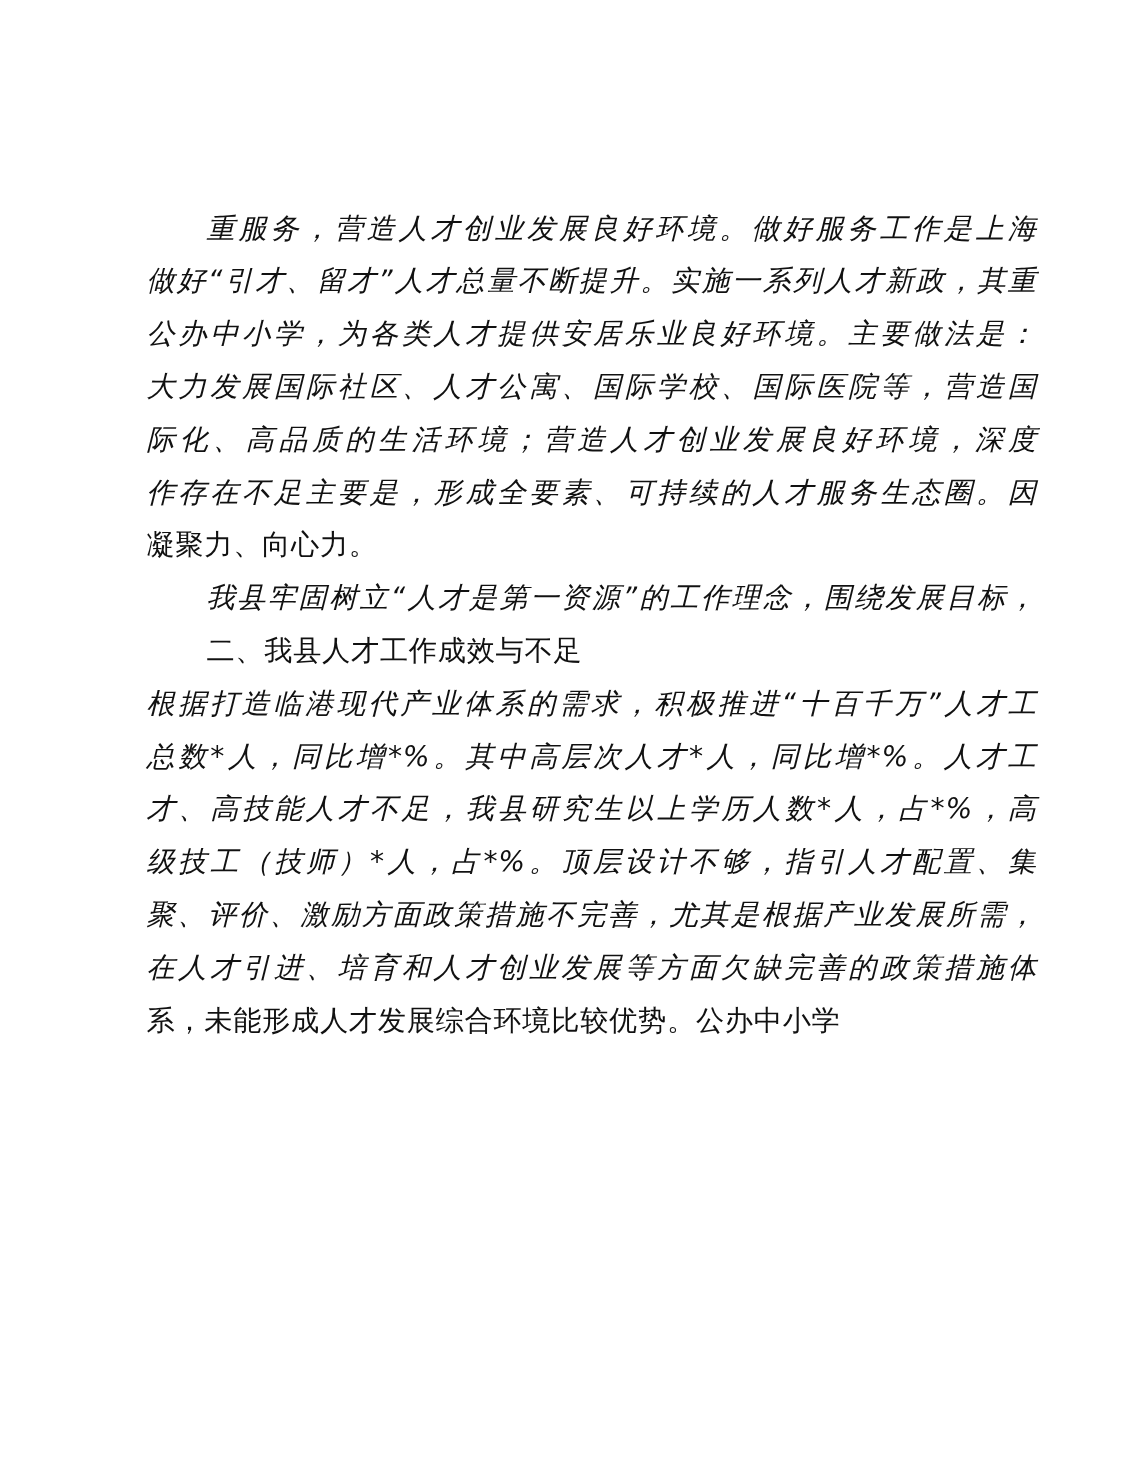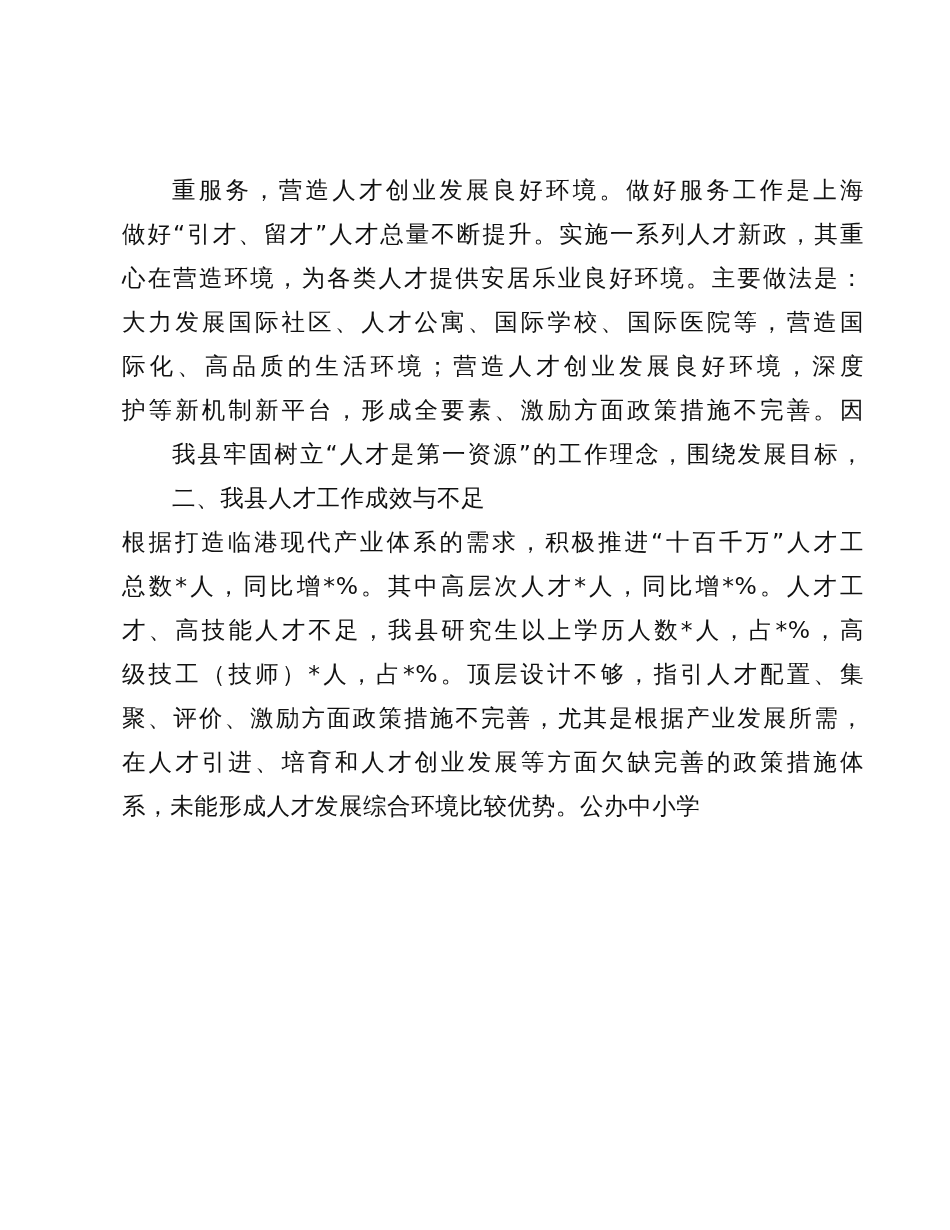--- a/index.html
+++ b/index.html
@@ -36,36 +36,38 @@
       font-size: 23.5px;
       white-space: nowrap;
       letter-spacing: 0.6px;
     }
     .line.indent {
       padding-left: 50px;
     }
     .line.justify {
       text-align: justify;
       text-align-last: justify;
+      font-style: italic;
     }
     .heading-line {
       letter-spacing: 0.6px;
     }
   </style>
 </head>
 <body>
 
 <div class="page">
   <div class="body-text">
     <span class="line indent justify">重服务，营造人才创业发展良好环境。做好服务工作是上海</span>
     <span class="line justify">做好“引才、留才”人才总量不断提升。实施一系列人才新政，其重</span>
-    <span class="line justify">心在营造环境，为各类人才提供安居乐业良好环境。主要做法是：</span>
+    <span class="line justify">公办中小学，为各类人才提供安居乐业良好环境。主要做法是：</span>
     <span class="line justify">大力发展国际社区、人才公寓、国际学校、国际医院等，营造国</span>
     <span class="line justify">际化、高品质的生活环境；营造人才创业发展良好环境，深度</span>
-    <span class="line justify">护等新机制新平台，形成全要素、激励方面政策措施不完善。因</span>
+    <span class="line justify">作存在不足主要是，形成全要素、可持续的人才服务生态圈。因</span>
+    <span class="line">凝聚力、向心力。</span>
     <span class="line indent justify">我县牢固树立“人才是第一资源”的工作理念，围绕发展目标，</span>
     <span class="line indent heading-line">二、我县人才工作成效与不足</span>
     <span class="line justify">根据打造临港现代产业体系的需求，积极推进“十百千万”人才工</span>
     <span class="line justify">总数*人，同比增*%。其中高层次人才*人，同比增*%。人才工</span>
     <span class="line justify">才、高技能人才不足，我县研究生以上学历人数*人，占*%，高</span>
     <span class="line justify">级技工（技师）*人，占*%。顶层设计不够，指引人才配置、集</span>
     <span class="line justify">聚、评价、激励方面政策措施不完善，尤其是根据产业发展所需，</span>
     <span class="line justify">在人才引进、培育和人才创业发展等方面欠缺完善的政策措施体</span>
     <span class="line">系，未能形成人才发展综合环境比较优势。公办中小学</span>
   </div>

